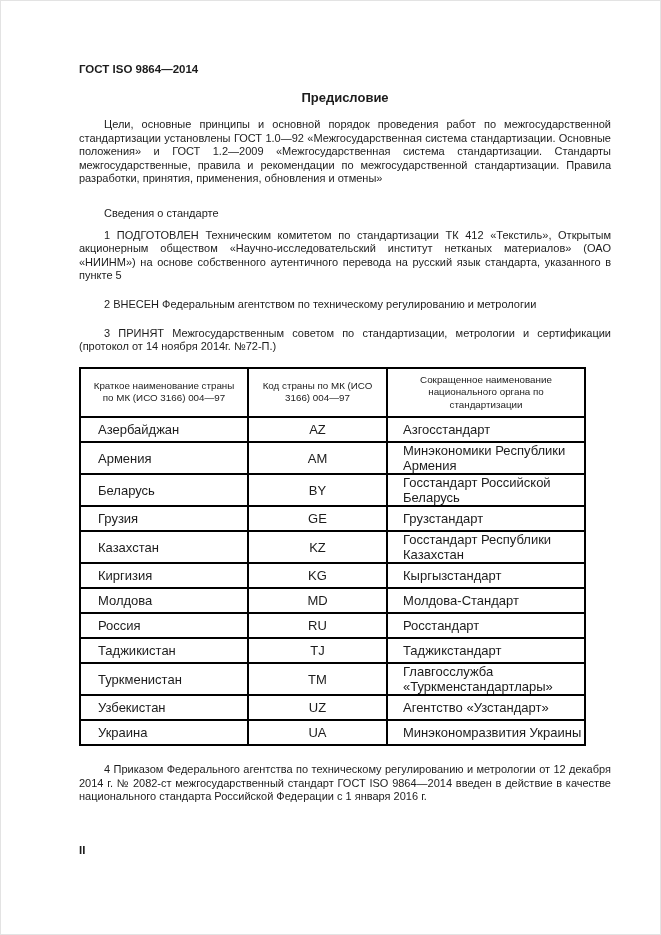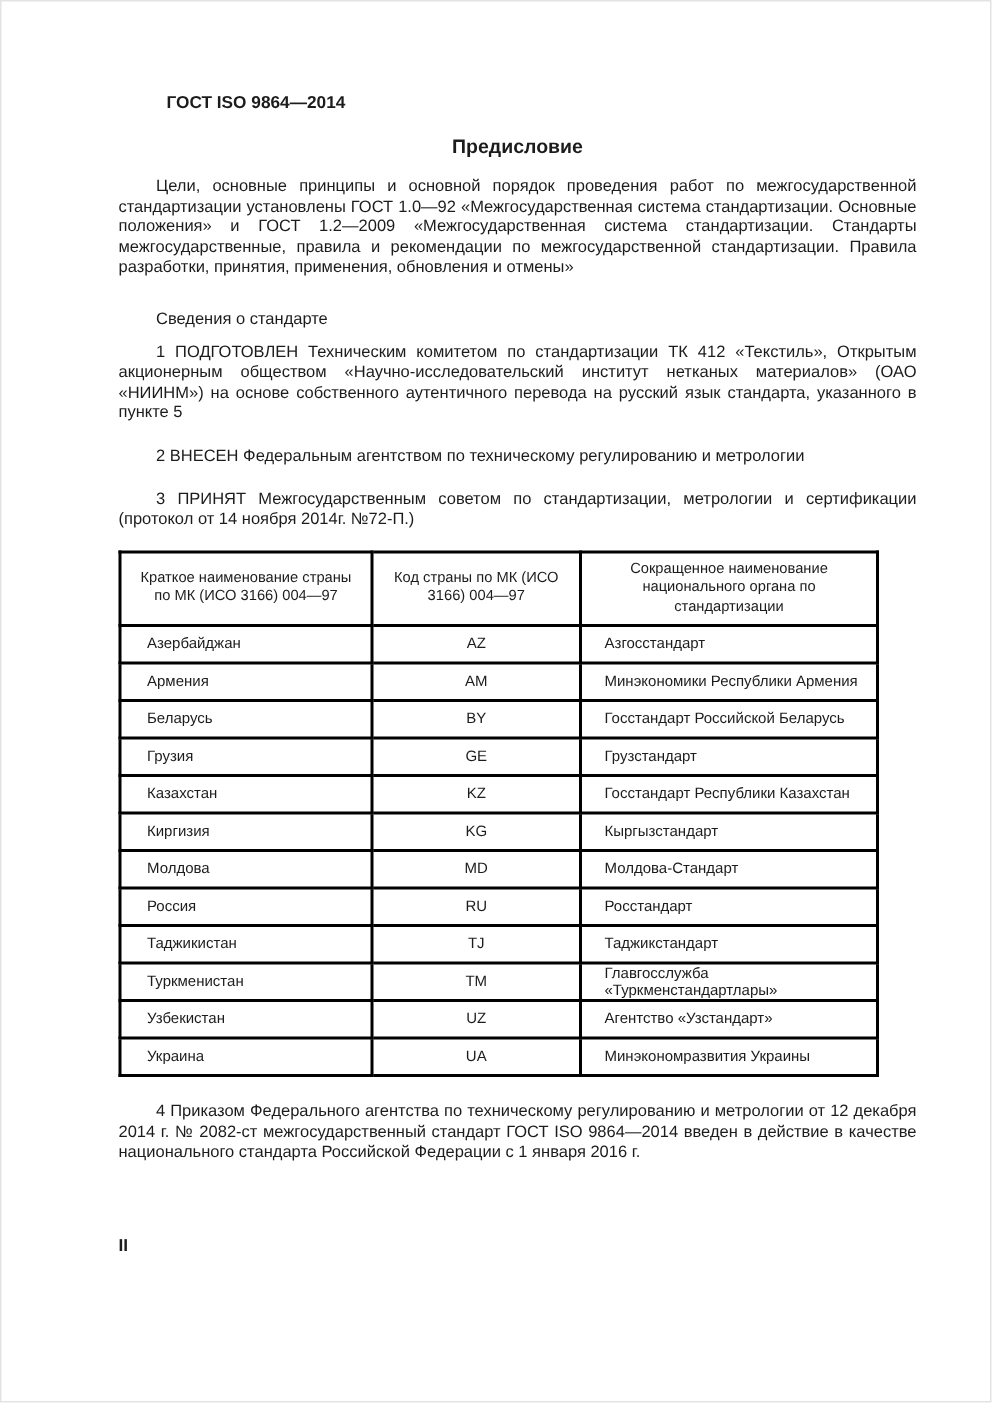--- a/index.html
+++ b/index.html
@@ -20,21 +20,20 @@
     box-sizing: border-box;
     width: 661px;
     height: 933px;
     padding: 62px 51px 0 78px;
     position: relative;
   }
   .doc-code {
     font-weight: bold;
     font-size: 11.5px;
     line-height: 13px;
-    margin-left: 32px;
   }
   .title {
     margin: 15px 0 0 0;
     text-align: center;
     font-weight: bold;
     font-size: 13px;
     line-height: 14px;
   }
   .para {
     margin: 0;
@@ -64,33 +63,33 @@
   .vote-table th {
     font-size: 9.8px;
     line-height: 12.5px;
     text-align: center;
     vertical-align: middle;
     padding: 5px 8px;
     height: 28px;
     box-sizing: content-box;
   }
   .vote-table td {
-    font-size: 10px;
+    font-size: 13px;
     height: 23px;
     vertical-align: middle;
     padding: 0;
   }
   .vote-table td.col-country { padding-left: 17px; text-align: left; }
   .vote-table td.col-code    { text-align: center; }
   .vote-table td.col-org     { padding-left: 15px; text-align: left; }
   .closing { margin-top: 17px; }
   .page-number {
     position: absolute;
     left: 78px;
-    top: 824px;
+    top: 843px;
     font-weight: bold;
     font-size: 11.5px;
   }
 </style>
 </head>
 <body>
 
 <div class="page">
   <div class="doc-code">ГОСТ ISO 9864—2014</div>
   <h1 class="title">Предисловие</h1>

